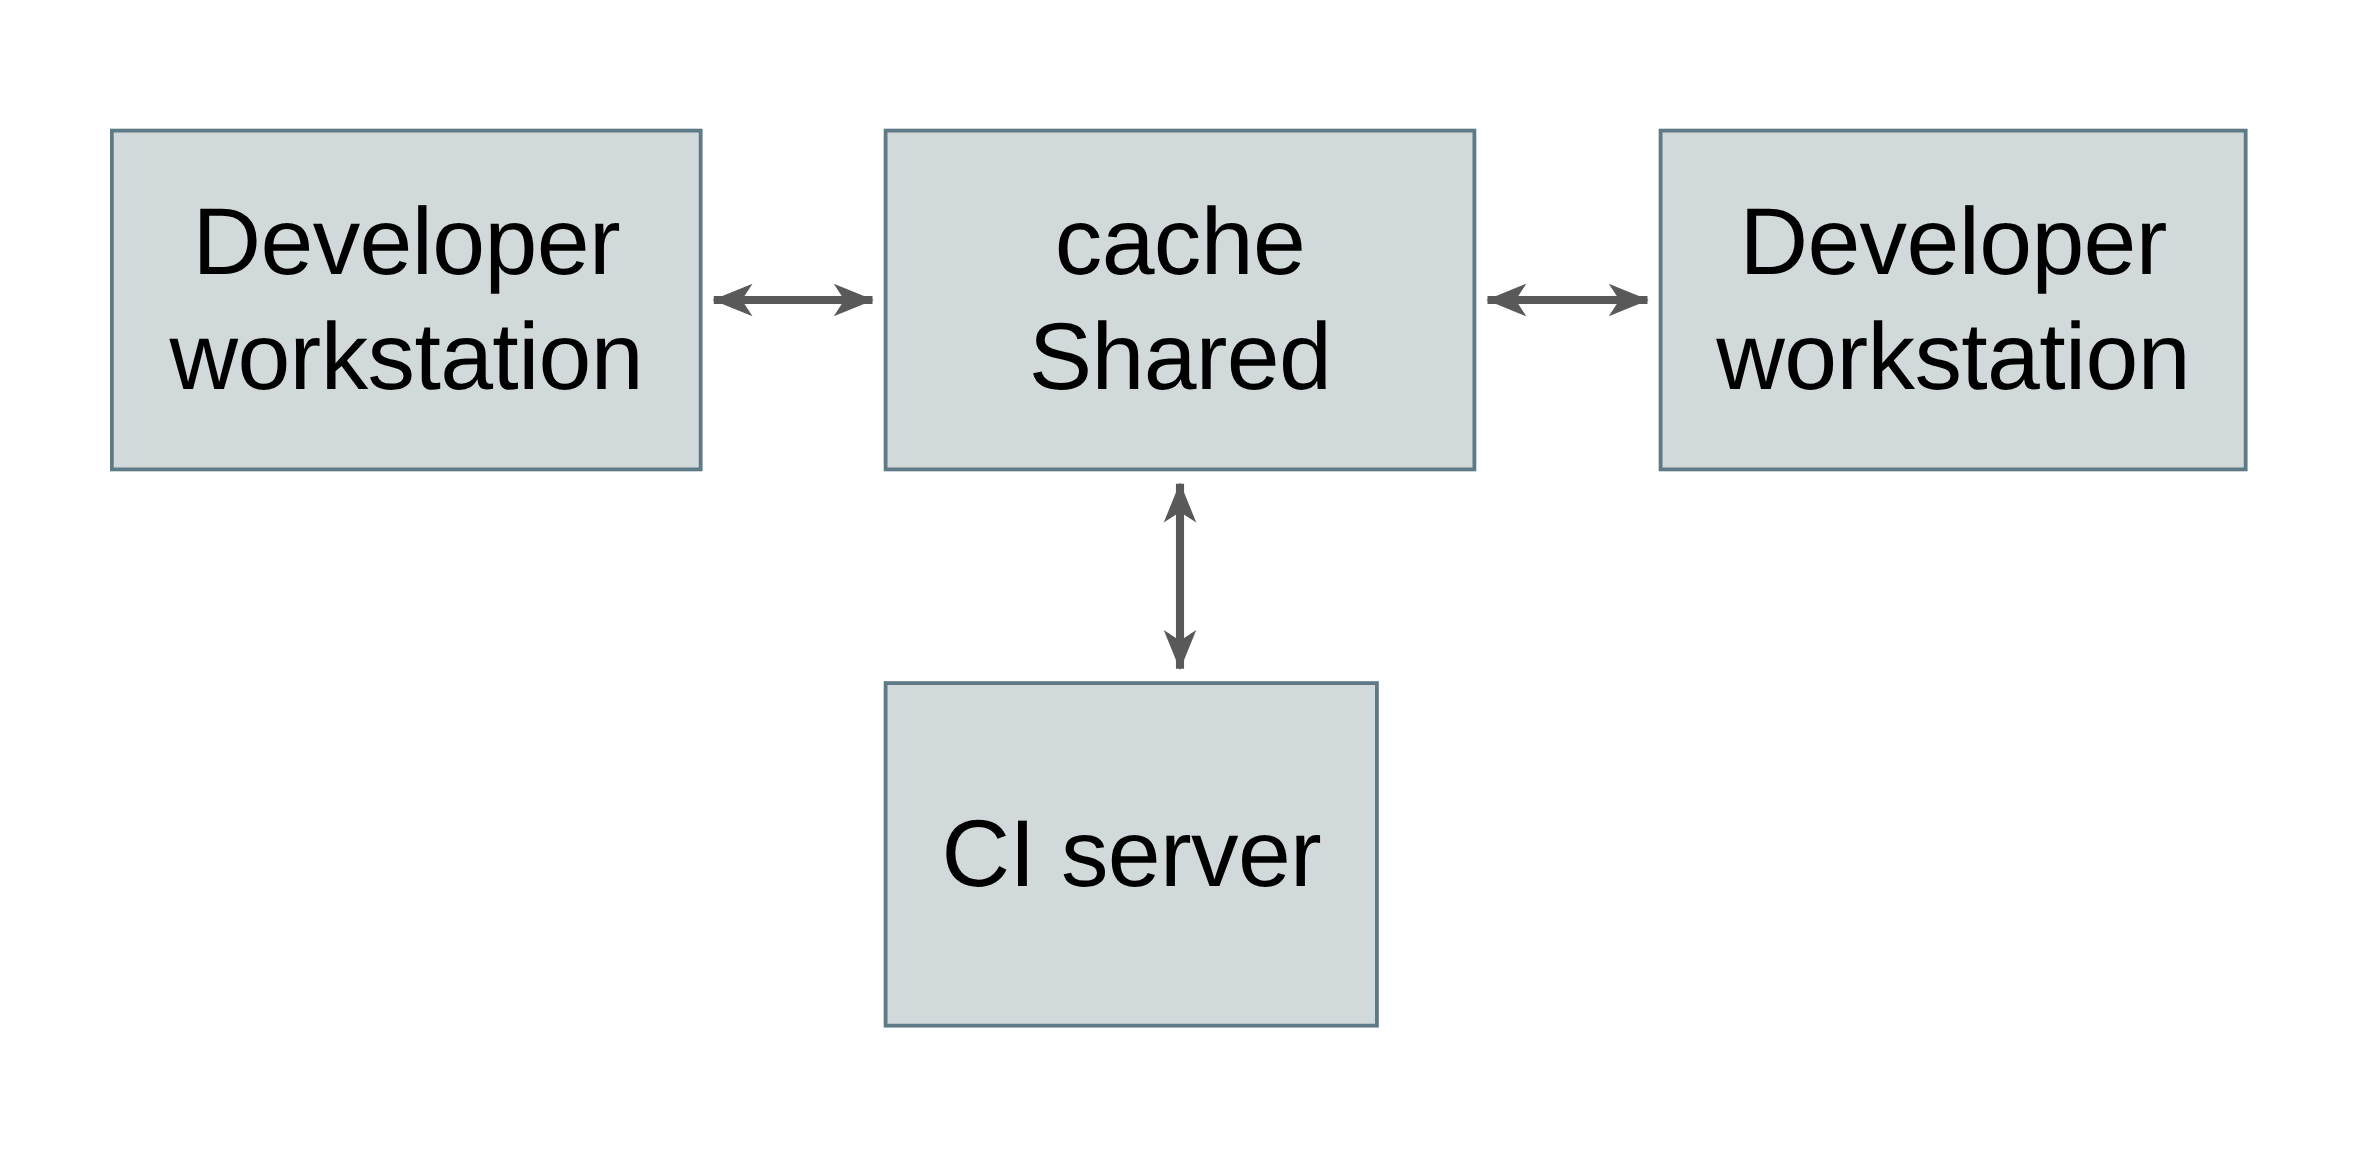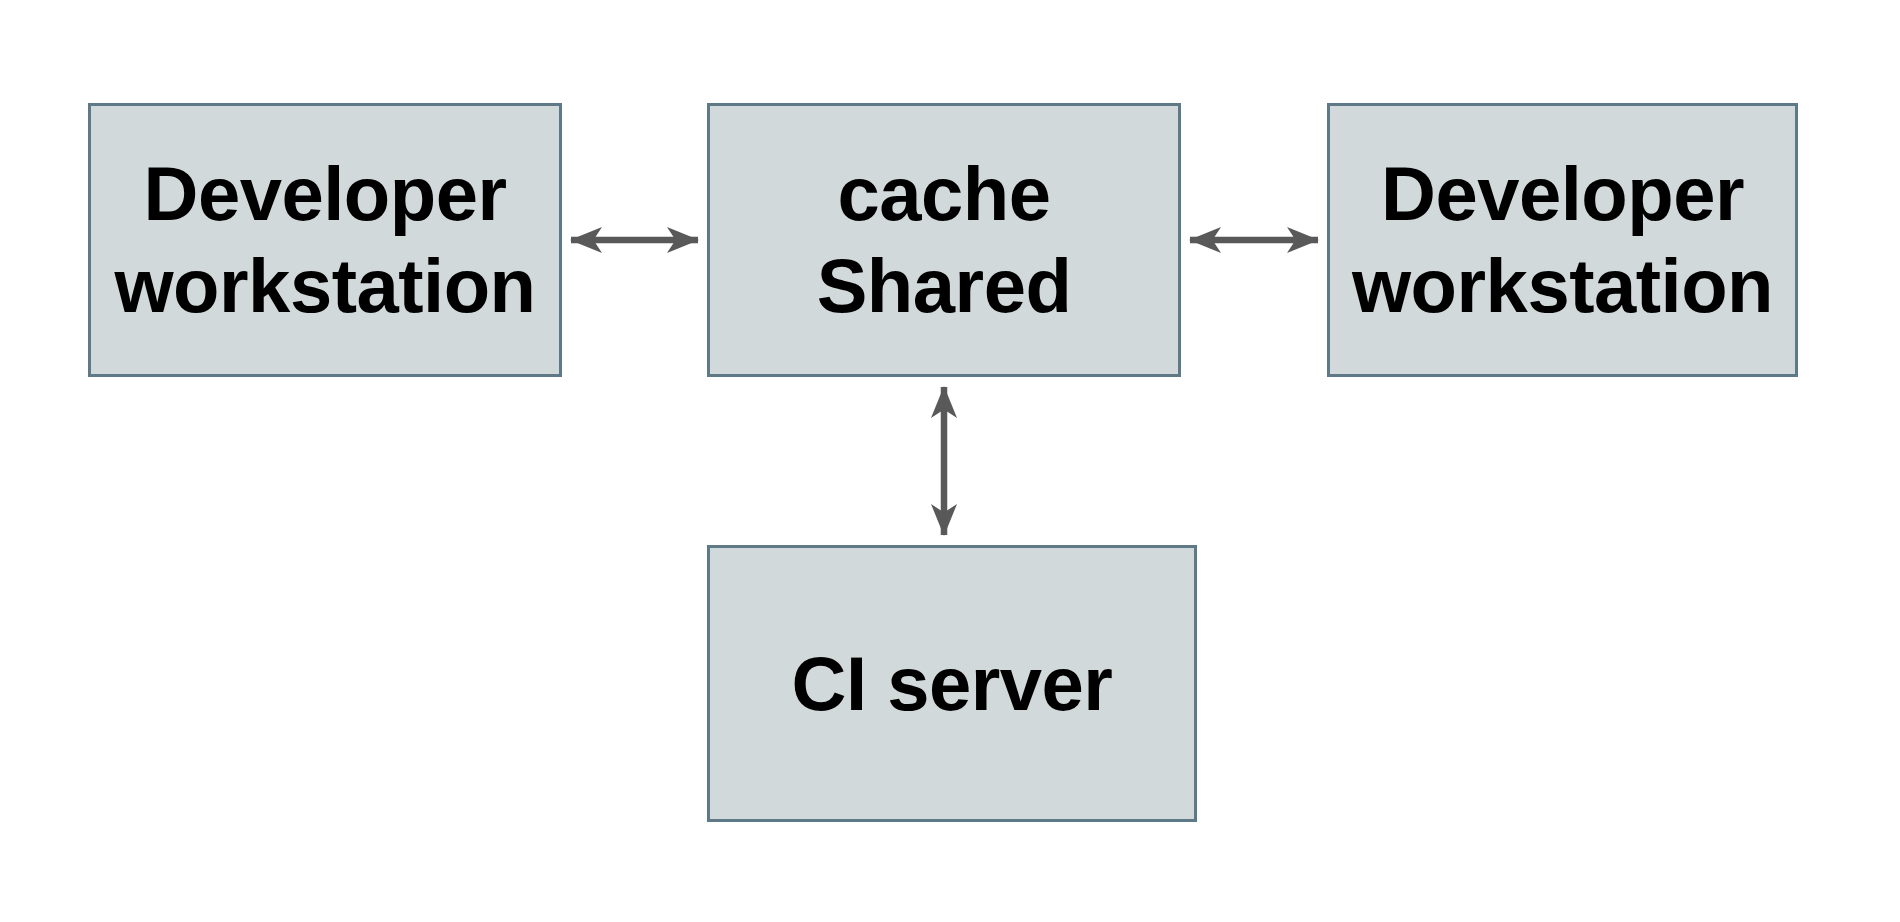--- a/index.html
+++ b/index.html
@@ -24,21 +24,20 @@
     align-items: center;
     justify-content: center;
   }
   .node-label {
     color: var(--text, #000000);
     font-size: 76px;
     line-height: 92px;
     letter-spacing: -0.5px;
     text-align: center;
     white-space: nowrap;
-    font-weight: bold;
   }
   .arrow {
     position: absolute;
     overflow: visible;
   }
   .arrow line {
     stroke: var(--arrow, #595959);
     stroke-width: 6.5;
   }
   .arrow path {
@@ -65,21 +64,21 @@
     </div>
   </div>
 
   <div class="node" style="left:1327px; top:103px; width:471px; height:274px;">
     <div class="node-label">
       <div>Developer</div>
       <div>workstation</div>
     </div>
   </div>
 
-  <div class="node" style="left:707px; top:545px; width:490px; height:277px;">
+  <div class="node" style="left:707px; top:545px; width:396px; height:277px;">
     <div class="node-label">
       <div>CI server</div>
     </div>
   </div>
 
   <svg class="arrow" style="left:562px; top:220px;" width="145" height="40">
     <defs>
       <marker id="ah1" markerUnits="userSpaceOnUse" markerWidth="36" markerHeight="30" viewBox="0 0 36 30" refX="33" refY="15" orient="auto-start-reverse">
         <path d="M2,2 L34,15 L2,28 L10.5,15 Z"></path>
       </marker>

